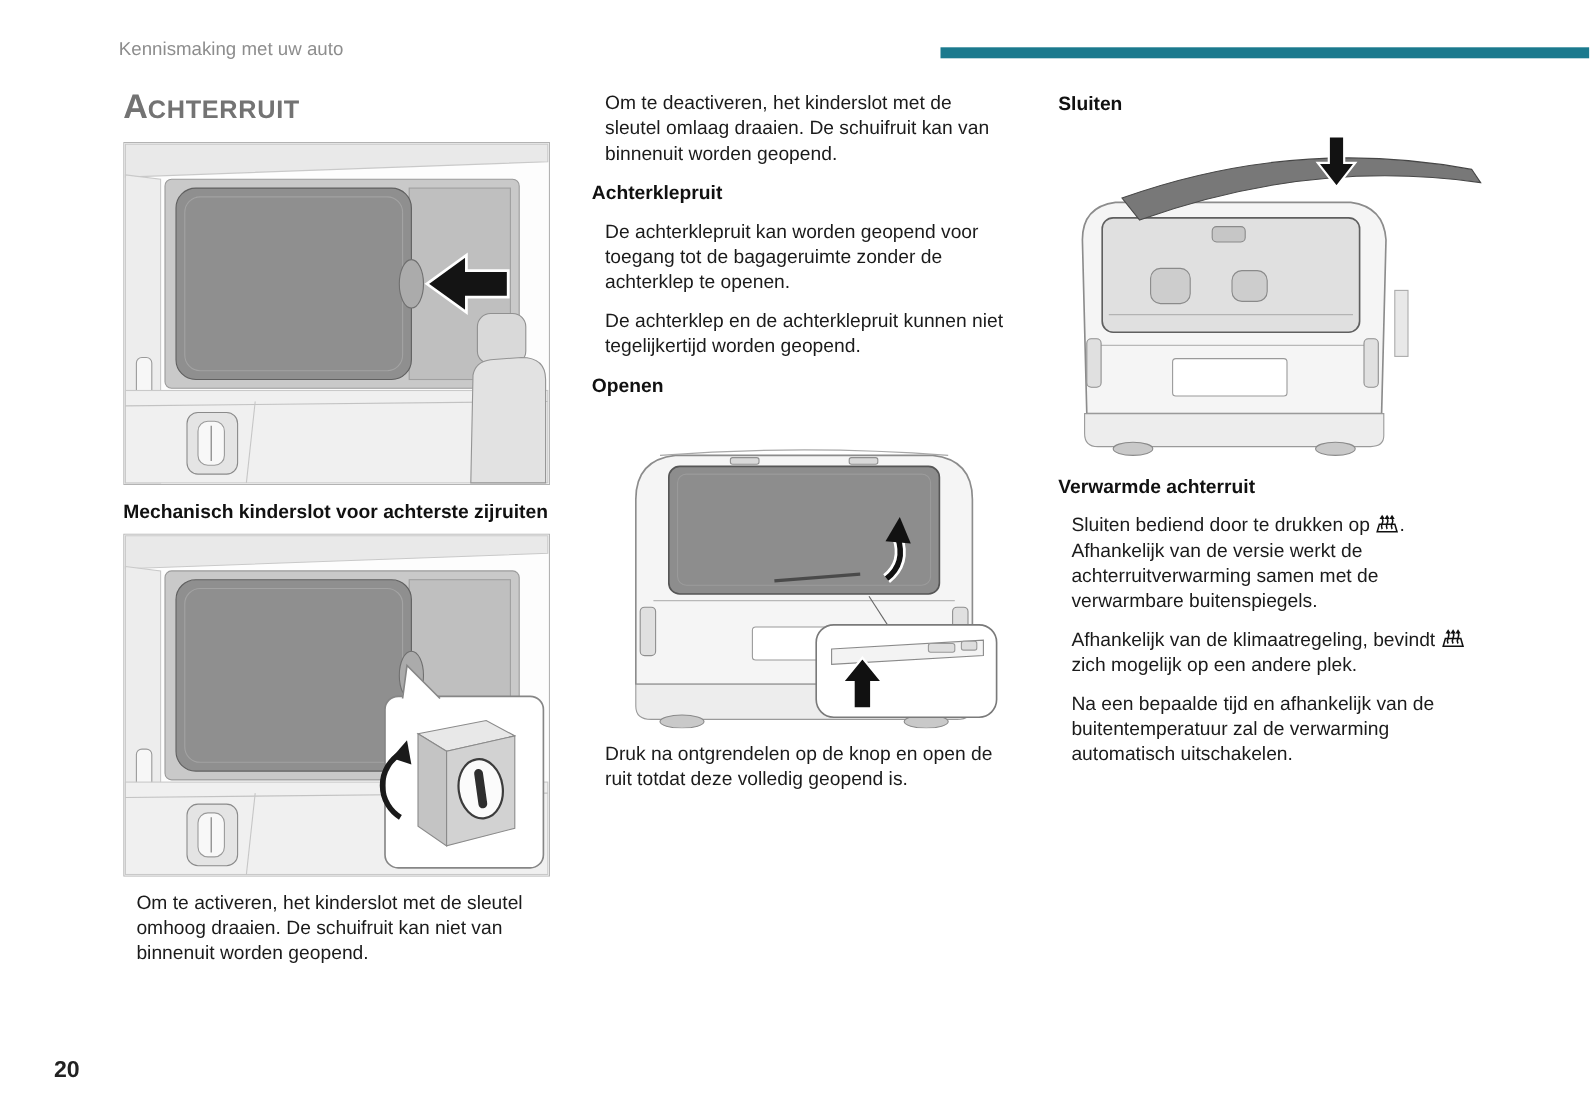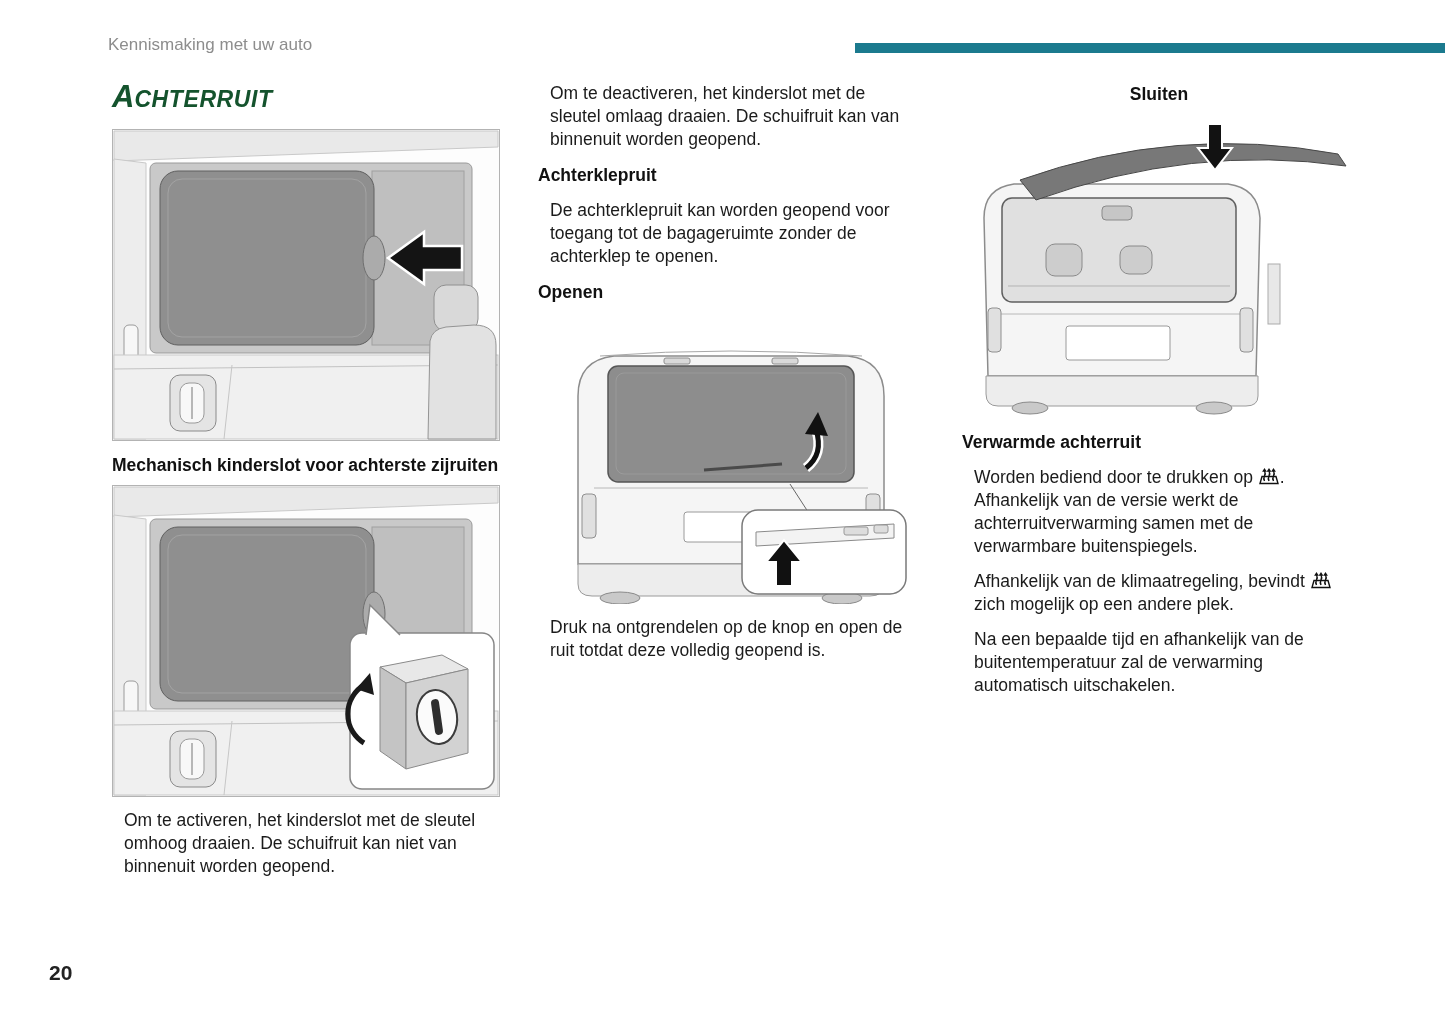--- a/index.html
+++ b/index.html
@@ -8,26 +8,26 @@
   .page { position:relative; width:1445px; height:1018px; background:#fff; overflow:hidden; }
 
   .header-label { position:absolute; left:108px; top:35px; font-size:17px; color:#8d8d8d; }
   .accent-bar { position:absolute; left:855px; top:43px; width:590px; height:10px; background:#1b7a8e; }
 
   .col { position:absolute; top:80px; width:394px; font-size:17.5px; line-height:23px; }
   .col1 { left:112px; }
   .col2 { left:538px; }
   .col3 { left:962px; }
 
-  .title { font-weight:700; color:#14532d; margin:1px 0 12px; line-height:32px;font-style:italic; }
+  .title { font-weight:700; color:#737373; margin:1px 0 12px; line-height:32px; }
   .title .lead { font-size:31px; }
   .title .rest { font-size:23px; letter-spacing:0.6px; }
 
   h2.sub { font-size:17.5px; font-weight:700; margin:13px 0 6px; color:#111; }
-  .col > h2.sub:first-child { margin-top:3px;text-align:center; }
+  .col > h2.sub:first-child { margin-top:3px; }
   .col p { margin:12px; }
   .col p.first { margin-top:2px; }
 
   .fig { display:block; margin:8px 0 10px; }
   .fig3 { margin-left:6px; }
 
   .inline-icon { display:inline-block; vertical-align:-2px; }
 
   .pagenum { position:absolute; left:49px; top:961px; font-size:21px; font-weight:700; color:#222; }
 </style>
@@ -97,20 +97,21 @@
     </svg>
 
     <p>Om te activeren, het kinderslot met de sleutel omhoog draaien. De schuifruit kan niet van binnenuit worden geopend.</p>
   </div>
 
   <div class="col col2">
     <p class="first">Om te deactiveren, het kinderslot met de sleutel omlaag draaien. De schuifruit kan van binnenuit worden geopend.</p>
 
     <h2 class="sub">Achterklepruit</h2>
     <p>De achterklepruit kan worden geopend voor toegang tot de bagageruimte zonder de achterklep te openen.</p>
+    <p>De achterklep en de achterklepruit kunnen niet tegelijkertijd worden geopend.</p>
 
     <h2 class="sub">Openen</h2>
 
     <svg class="fig fig3" width="374" height="292" viewBox="0 0 374 292" role="img">
       <path d="M34 252 L34 84 Q34 48 70 44 L304 44 Q340 48 340 84 L340 252 Z" fill="#f5f5f5" stroke="#8c8c8c" stroke-width="1.5"></path>
       <path d="M56 44 Q187 34 318 44" fill="none" stroke="#a8a8a8"></path>
       <rect x="120" y="46" width="26" height="6" rx="2" fill="#d9d9d9" stroke="#909090"></rect>
       <rect x="228" y="46" width="26" height="6" rx="2" fill="#d9d9d9" stroke="#909090"></rect>
       <rect x="64" y="54" width="246" height="116" rx="10" fill="#8d8d8d" stroke="#565656" stroke-width="1.5"></rect>
       <rect x="72" y="61" width="230" height="101" rx="8" fill="none" stroke="#aaaaaa" opacity="0.5"></rect>
@@ -154,21 +155,21 @@
       <rect x="278" y="194" width="13" height="44" rx="4" fill="#e0e0e0" stroke="#8f8f8f"></rect>
       <rect x="104" y="212" width="104" height="34" rx="3" fill="#ffffff" stroke="#9a9a9a"></rect>
       <path d="M24 262 L296 262 L296 282 Q296 292 284 292 L36 292 Q24 292 24 280 Z" fill="#ededed" stroke="#9a9a9a"></path>
       <ellipse cx="68" cy="294" rx="18" ry="6" fill="#c9c9c9" stroke="#8a8a8a"></ellipse>
       <ellipse cx="252" cy="294" rx="18" ry="6" fill="#c9c9c9" stroke="#8a8a8a"></ellipse>
     </svg>
 
 
     <h2 class="sub">Verwarmde achterruit</h2>
 
-    <p><span>Worden bediend door te drukken op</span>
+    <p><span>Sluiten bediend door te drukken op</span>
       <svg class="inline-icon" width="22" height="18" viewBox="0 0 22 18">
           <path d="M2 16.5 L20 16.5 L18 9.5 L4 9.5 Z" fill="none" stroke="#111" stroke-width="1.4"></path>
           <g stroke="#111" stroke-width="1.4" fill="none">
             <path d="M6.5 14 q-1.4 -2.5 0 -5 q1.4 -2.5 0 -5"></path>
             <path d="M11 14 q-1.4 -2.5 0 -5 q1.4 -2.5 0 -5"></path>
             <path d="M15.5 14 q-1.4 -2.5 0 -5 q1.4 -2.5 0 -5"></path>
           </g>
           <g fill="#111">
             <path d="M6.5 1 l-2.4 3.8 h4.8 Z"></path>
             <path d="M11 1 l-2.4 3.8 h4.8 Z"></path>

